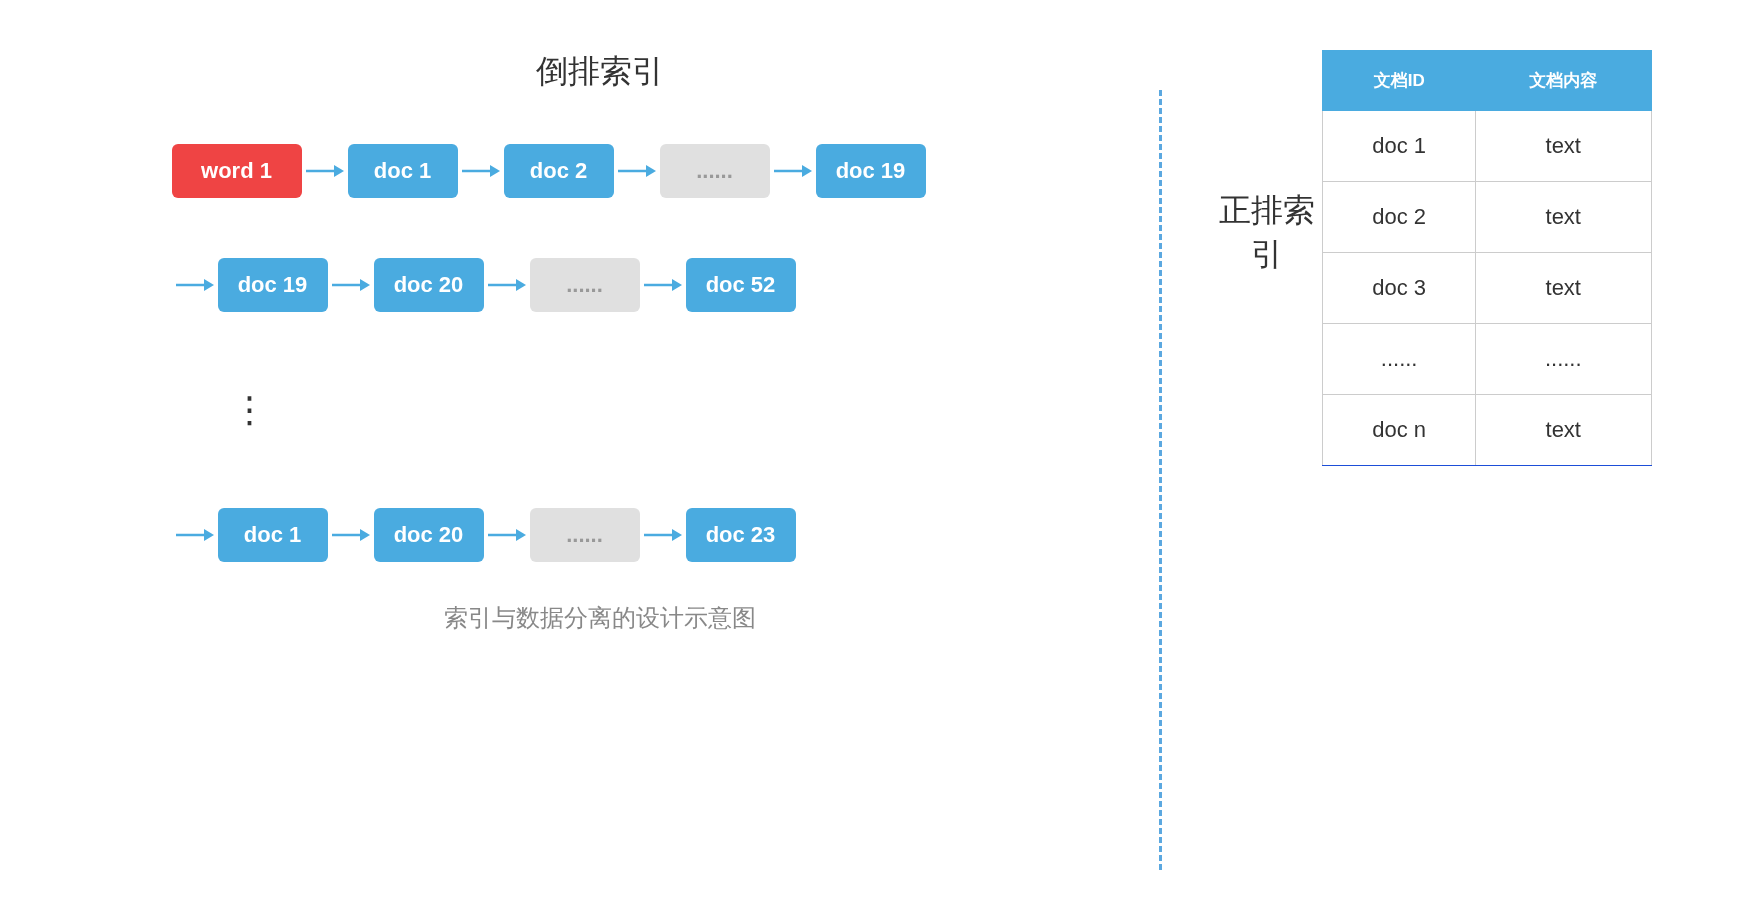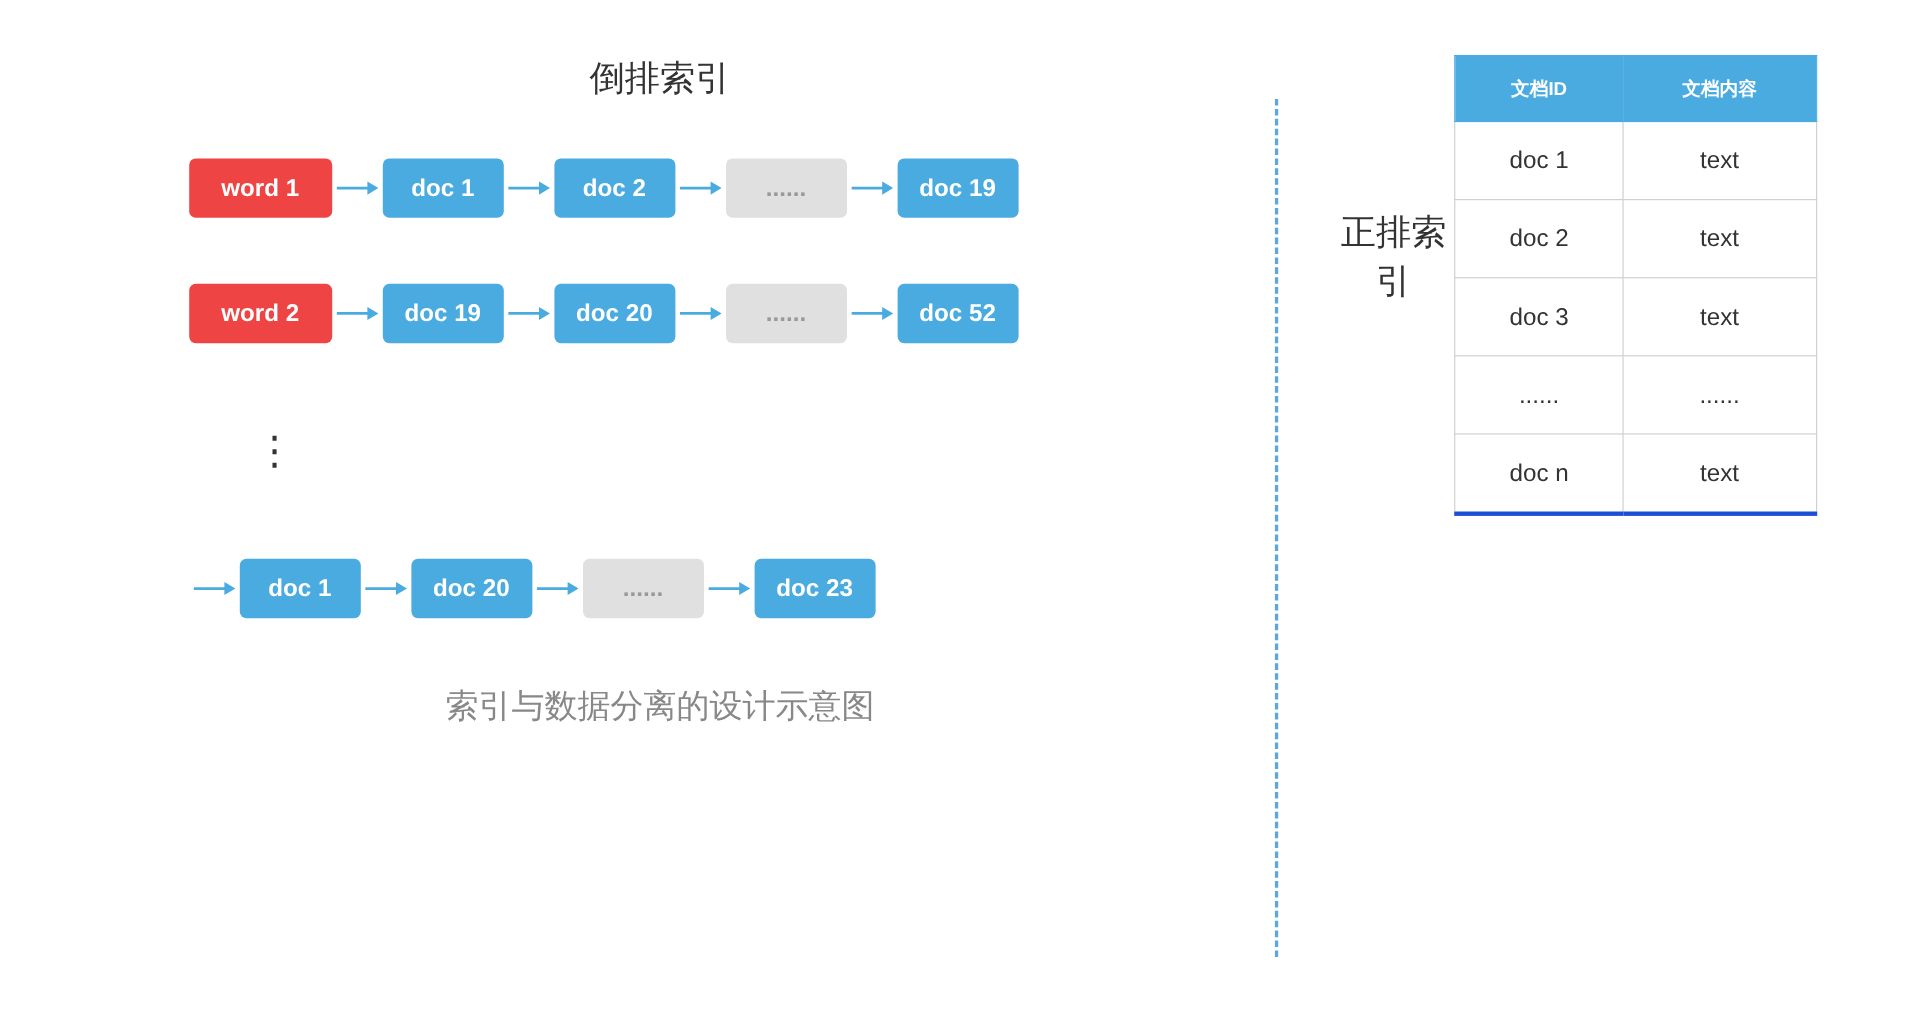--- a/index.html
+++ b/index.html
@@ -102,23 +102,23 @@
     .vertical-dots {
       font-size: 36px;
       color: #333;
       margin: 20px 0;
       padding-left: 60px;
       line-height: 1;
       letter-spacing: 4px;
     }
 
     .caption {
-      font-size: 30px;
+      font-size: 24px;
       color: #888;
-      margin-top: 60px;
+      margin-top: 40px;
       text-align: center;
     }
 
     
     .divider {
       width: 2px;
       background: none;
       border-left: 3px dashed #5BA8E0;
       height: 780px;
       margin: 40px 30px 0;
@@ -153,21 +153,21 @@
     .forward-table td {
       border: 1px solid #ccc;
       padding: 22px 20px;
       text-align: center;
       font-size: 22px;
       color: #333;
       background: #fff;
     }
 
     .forward-table tr:last-child td {
-      border-bottom: 4px solid #1d4ed8;
+      border-bottom: 1px solid #1d4ed8;
     }
   </style>
 </head>
 <body>
 
 <div class="main-container">
 
   <div class="left-section">
     <div class="section-title">倒排索引</div>
 
@@ -199,21 +199,20 @@
         <div class="arrow">
           <svg viewBox="0 0 38 22" fill="none">
               <line x1="0" y1="11" x2="30" y2="11" stroke="#4AABE0" stroke-width="2.5"></line>
               <polygon points="28,5 38,11 28,17" fill="#4AABE0"></polygon>
             </svg>
         </div>
         <div class="doc-box">doc 19</div>
       </div>
 
       <div class="index-row">
-        <div class="word-box">word 2</div>
         <div class="arrow">
           <svg viewBox="0 0 38 22" fill="none">
               <line x1="0" y1="11" x2="30" y2="11" stroke="#4AABE0" stroke-width="2.5"></line>
               <polygon points="28,5 38,11 28,17" fill="#4AABE0"></polygon>
             </svg>
         </div>
         <div class="doc-box">doc 19</div>
         <div class="arrow">
           <svg viewBox="0 0 38 22" fill="none">
               <line x1="0" y1="11" x2="30" y2="11" stroke="#4AABE0" stroke-width="2.5"></line>

